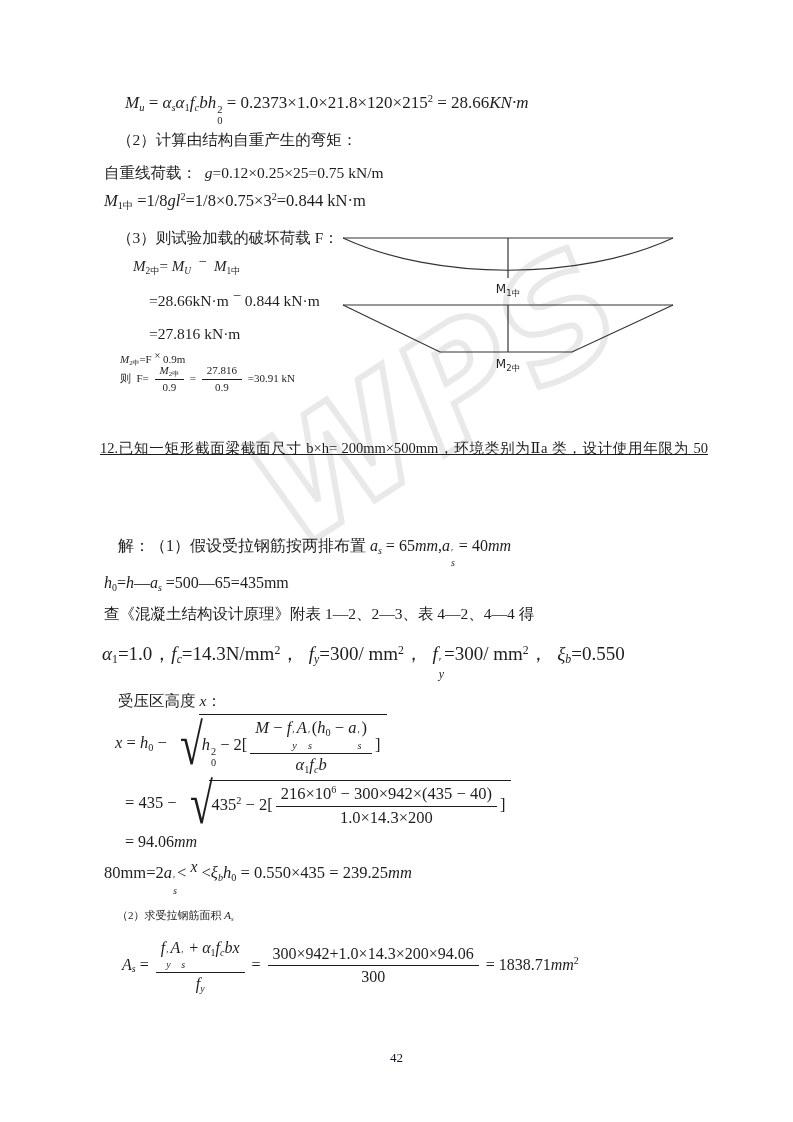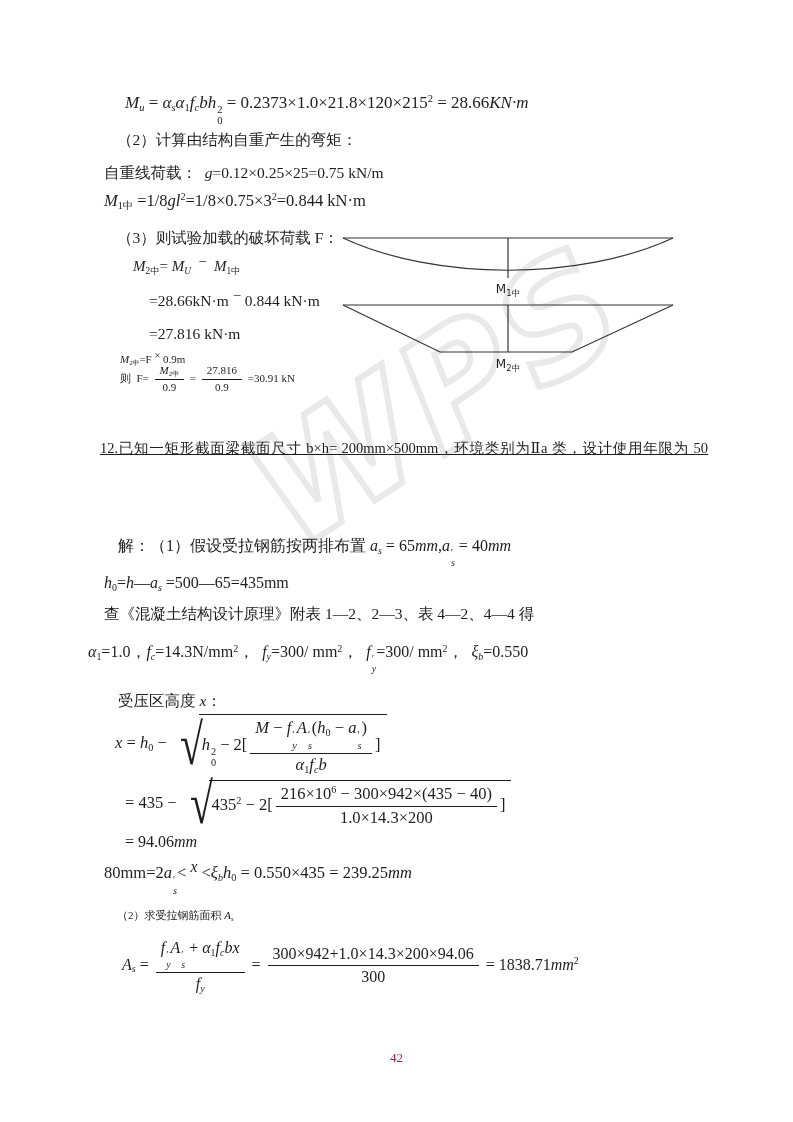--- a/index.html
+++ b/index.html
@@ -45,21 +45,21 @@
   .sqrt .vinc{border-top:1.6px solid #1d1d1d;padding:3px 6px 0 3px;}
   .raise{position:relative;top:-0.38em;font-size:0.95em;}
   .para{
     position:absolute;left:90px;top:431px;width:618px;font-size:14.5px;
   }
   .para .pline{line-height:35.6px;white-space:normal;}
   .para .just{text-align:justify;text-align-last:justify;text-decoration:underline;}
   .para .first{padding-left:10px;}
   .pageno{
     position:absolute;top:1050px;left:0;width:100%;text-align:center;
-    font-size:13px;color:#be185d;
+    font-size:13px;color:#0f172a;
   }
   .diagrams{position:absolute;left:341px;top:229px;}
 </style>
 </head>
 <body>
 
 <div class="page">
 
   <div class="watermark">WPS</div>
 
@@ -76,21 +76,21 @@
     <div class="line" style="top:353px;left:120px;font-size:11px"><i>M</i><sub>2中</sub>=F <span class="raise">×</span> 0.9m</div>
     <div class="line" style="top:364px;left:120px;font-size:11px">则  F= <span class="frac"><span class="num"><i>M</i><sub>2中</sub></span><span class="den">0.9</span></span> = <span class="frac"><span class="num">27.816</span><span class="den">0.9</span></span> =30.91 kN</div>
 
     <div class="para">
       <div class="pline just first">12.已知一矩形截面梁截面尺寸 b×h= 200mm×500mm，环境类别为Ⅱa 类，设计使用年限为 50</div>
     </div>
 
     <div class="line" style="top:536px;left:118px;font-size:16px">解：（1）假设受拉钢筋按两排布置 <i>a</i><sub><i>s</i></sub> = 65<i>mm</i>,<i>a</i><span class="ss"><span class="up">′</span><span class="dn"><i>s</i></span></span> = 40<i>mm</i></div>
     <div class="line" style="top:573px;left:104px;font-size:16px"><i>h</i><sub>0</sub>=<i>h</i>—<i>a</i><sub><i>s</i></sub> =500—65=435mm</div>
     <div class="line" style="top:604px;left:104px;font-size:15.5px">查《混凝土结构设计原理》附表 1—2、2—3、表 4—2、4—4 得</div>
-    <div class="line" style="top:642px;left:88px;font-size:16px"><i>α</i><sub>1</sub>=1.0，<i>f</i><sub><i>c</i></sub>=14.3N/mm<sup>2</sup>，  <i>f</i><sub><i>y</i></sub>=300/ mm<sup>2</sup>，  <i>f</i><span class="ss"><span class="up">′</span><span class="dn"><i>y</i></span></span>=300/ mm<sup>2</sup>，  <i>ξ</i><sub><i>b</i></sub>=0.550</div>
+    <div class="line" style="top:642px;left:102px;font-size:19px"><i>α</i><sub>1</sub>=1.0，<i>f</i><sub><i>c</i></sub>=14.3N/mm<sup>2</sup>，  <i>f</i><sub><i>y</i></sub>=300/ mm<sup>2</sup>，  <i>f</i><span class="ss"><span class="up">′</span><span class="dn"><i>y</i></span></span>=300/ mm<sup>2</sup>，  <i>ξ</i><sub><i>b</i></sub>=0.550</div>
     <div class="line" style="top:691px;left:118px;font-size:15.5px">受压区高度 <i>x</i>：</div>
     <div class="line" style="top:714px;left:115px;font-size:16.5px"><i>x</i> = <i>h</i><sub>0</sub> − <span class="sqrt"><span class="rad">√</span><span class="vinc"><i>h</i><span class="ss"><span class="up">2</span><span class="dn">0</span></span> − 2[<span class="frac"><span class="num"><i>M</i> − <i>f</i><span class="ss"><span class="up">′</span><span class="dn"><i>y</i></span></span><i>A</i><span class="ss"><span class="up">′</span><span class="dn"><i>s</i></span></span>(<i>h</i><sub>0</sub> − <i>a</i><span class="ss"><span class="up">′</span><span class="dn"><i>s</i></span></span>)</span><span class="den"><i>α</i><sub>1</sub><i>f</i><sub><i>c</i></sub><i>b</i></span></span>]</span></span></div>
     <div class="line" style="top:780px;left:125px;font-size:16.5px">= 435 − <span class="sqrt"><span class="rad">√</span><span class="vinc">435<sup>2</sup> − 2[<span class="frac"><span class="num">216×10<sup>6</sup> − 300×942×(435 − 40)</span><span class="den">1.0×14.3×200</span></span>]</span></span></div>
     <div class="line" style="top:832px;left:125px;font-size:16px">= 94.06<i>mm</i></div>
     <div class="line" style="top:863px;left:104px;font-size:16.5px">80mm=2<i>a</i><span class="ss"><span class="up">′</span><span class="dn"><i>s</i></span></span>&lt; <span class="raise"><i>x</i></span> &lt;<i>ξ</i><sub><i>b</i></sub><i>h</i><sub>0</sub> = 0.550×435 = 239.25<i>mm</i></div>
     <div class="line" style="top:909px;left:117px;font-size:11px">（2）求受拉钢筋面积 <i>A</i><sub><i>s</i></sub></div>
     <div class="line" style="top:938px;left:122px;font-size:16px"><i>A</i><sub><i>s</i></sub> = <span class="frac"><span class="num"><i>f</i><span class="ss"><span class="up">′</span><span class="dn"><i>y</i></span></span><i>A</i><span class="ss"><span class="up">′</span><span class="dn"><i>s</i></span></span> + <i>α</i><sub>1</sub><i>f</i><sub><i>c</i></sub><i>bx</i></span><span class="den"><i>f</i><sub><i>y</i></sub></span></span> = <span class="frac"><span class="num">300×942+1.0×14.3×200×94.06</span><span class="den">300</span></span> = 1838.71<i>mm</i><sup>2</sup></div>
 
     <svg class="diagrams" width="336" height="152" viewBox="0 0 336 152">
       <g stroke="#333" stroke-width="1.2" fill="none">

